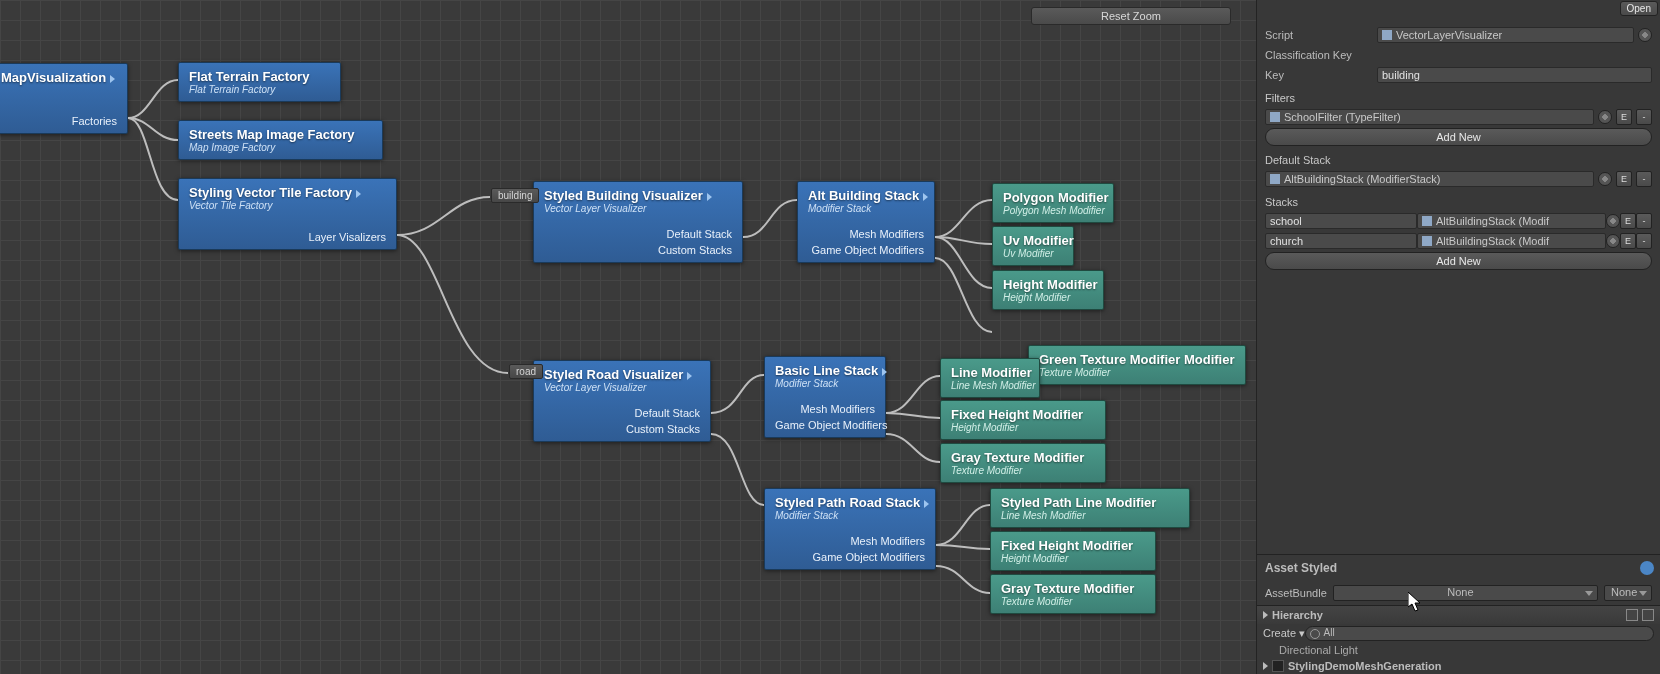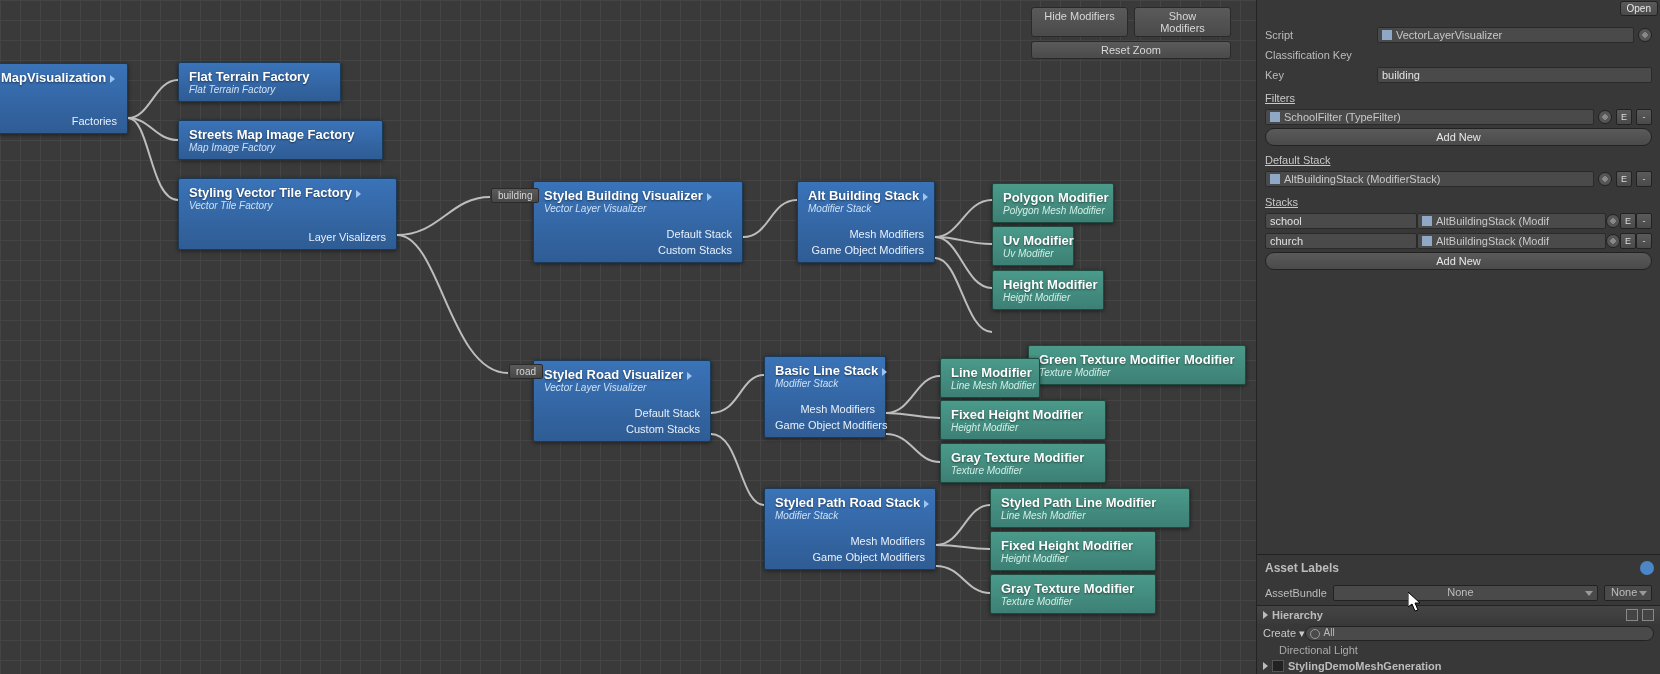--- a/index.html
+++ b/index.html
@@ -121,21 +121,21 @@
     flex:1; background:#4a4a4a; border:1px solid #2a2a2a; border-radius:2px;
     height:16px; color:#e2e2e2; padding:0 4px; font-size:11px;
   }
   .mini-btn {
     width:16px; height:16px;
     background:linear-gradient(to bottom,#5a5a5a,#4a4a4a);
     border:1px solid #222; border-radius:2px;
     color:#ddd; font-size:9px; line-height:14px; text-align:center;
     flex:none; cursor:pointer;
   }
-  .sect { font-size:11px; color:#c8c8c8; margin:8px 0 4px 0;text-decoration:underline;}
+  .sect { font-size:11px; color:#c8c8c8; margin:8px 0 4px 0;}
   .add-new {
     background:linear-gradient(to bottom,#5a5a5a,#4a4a4a);
     border:1px solid #222; border-radius:9px;
     height:18px; text-align:center; line-height:16px;
     color:#e8e8e8; cursor:pointer; margin-bottom:6px;
   }
   .asset-labels {
     margin-top:auto;
     border-top:1px solid #222;
     padding:6px 8px;
@@ -176,24 +176,20 @@
   .scene-row .unity-icon { width:12px;height:12px;background:#222;border:1px solid #555;}
   .scene-row.item { padding-left:22px; color:#aaa;}
   .cursor { position:absolute; width:14px; height:20px; z-index:50; pointer-events:none;}
 </style>
 </head>
 <body>
 
 <div class="canvas">
 
   <div class="canvas-buttons">
-    <div class="row">
-      <div class="cbtn" style="width:97px">Hide Modifiers</div>
-      <div class="cbtn" style="width:97px">Show Modifiers</div>
-    </div>
     <div class="cbtn wide">Reset Zoom</div>
   </div>
 
   <svg class="edges">
 
     <path d="M128,118 C150,118 155,80 178,80"></path>
     <path d="M128,118 C150,118 155,140 178,140"></path>
     <path d="M128,118 C150,118 150,200 178,200"></path>
 
     <path d="M397,235 C440,235 450,197 490,197"></path>
@@ -395,21 +391,21 @@
         <span>AltBuildingStack (Modif</span>
       </div>
       <div class="pick"></div>
       <div class="mini-btn">E</div>
       <div class="mini-btn">-</div>
     </div>
     <div class="add-new">Add New</div>
   </div>
 
   <div class="asset-labels">
-    <span>Asset Labels</span>
+    <span>Asset Styled</span>
     <span class="tag-icon"></span>
   </div>
 
   <div class="ab-row">
     <span>AssetBundle</span>
     <div class="dd" style="flex:1">None</div>
     <div class="dd" style="width:48px">None</div>
   </div>
 
   <div class="hierarchy">

